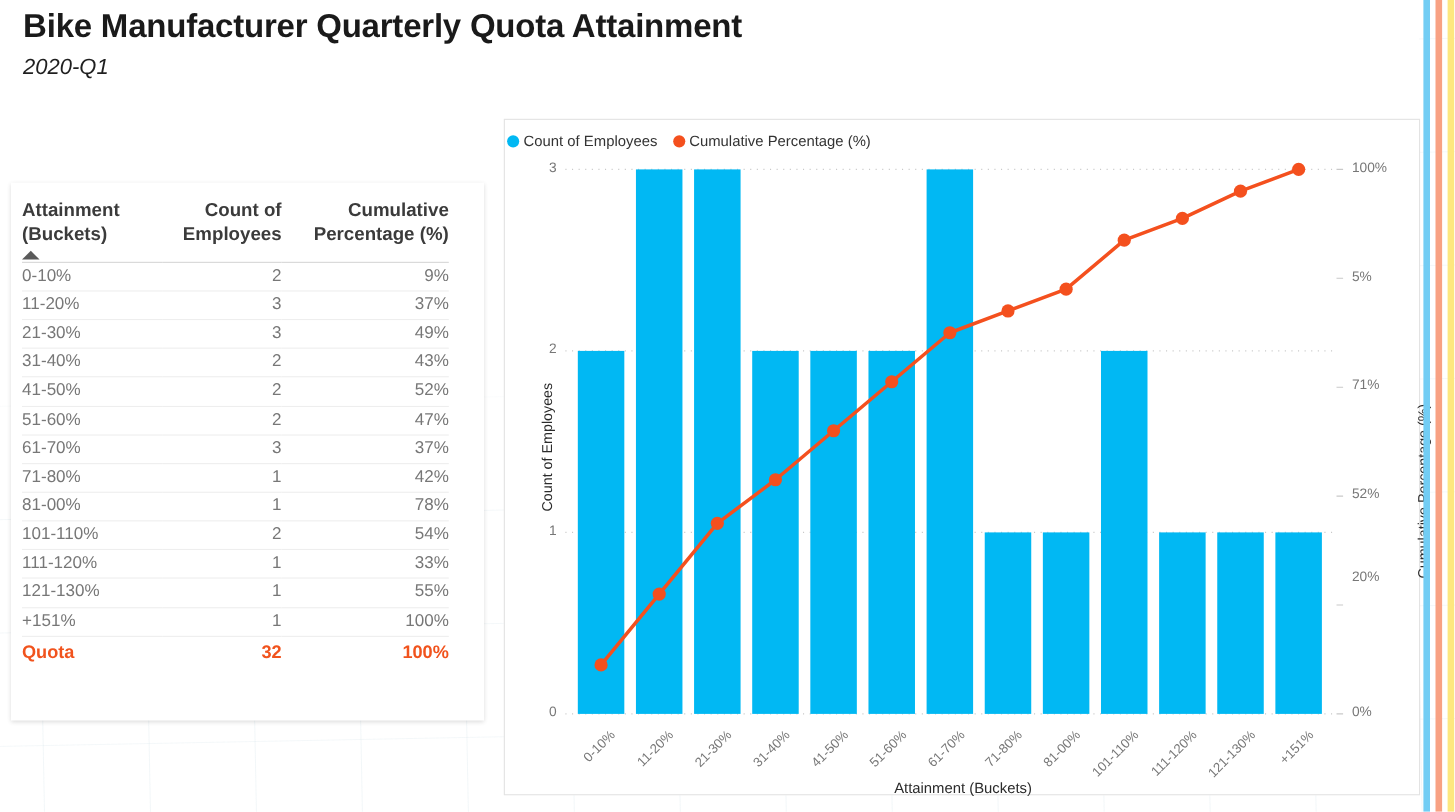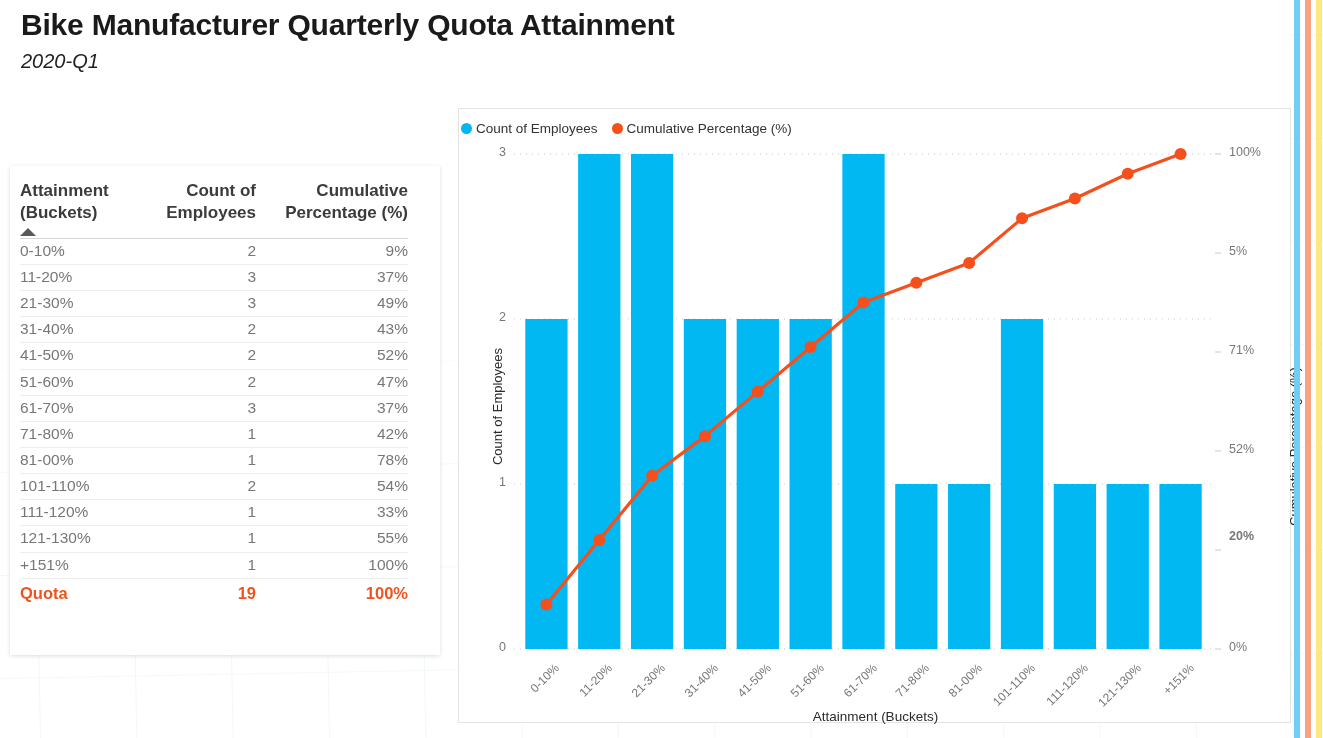--- a/index.html
+++ b/index.html
@@ -279,21 +279,21 @@
         </tr>
         <tr>
           <td class="c-bucket">+151%</td>
           <td class="c-count">1</td>
           <td class="c-cum">100%</td>
         </tr>
       </tbody>
     <tfoot>
       <tr class="total-row">
         <td class="c-bucket">Quota</td>
-        <td class="c-count">19</td>
+        <td class="c-count">32</td>
         <td class="c-cum">100%</td>
       </tr>
     </tfoot>
   </table>
 </div>
 
 <div id="chart-card">
   <div id="chart-legend">
       <div class="legend-item">
         <span class="legend-dot" style="background: rgb(1, 184, 243);"></span>
@@ -342,21 +342,21 @@
         <line x1="756" x2="762" y1="342" y2="342" stroke="#c9c9c9" stroke-width="1"></line>
         <line x1="756" x2="762" y1="243" y2="243" stroke="#c9c9c9" stroke-width="1"></line>
         <line x1="756" x2="762" y1="144" y2="144" stroke="#c9c9c9" stroke-width="1"></line>
         <line x1="756" x2="762" y1="45" y2="45" stroke="#c9c9c9" stroke-width="1"></line>
       </svg>
   <div class="ytick-left" style="left: 17px; top: 531px;">0</div>
       <div class="ytick-left" style="left: 17px; top: 366px;">1</div>
       <div class="ytick-left" style="left: 17px; top: 201px;">2</div>
       <div class="ytick-left" style="left: 17px; top: 36px;">3</div>
       <div class="ytick-right" style="left: 770px; top: 531px;">0%</div>
-      <div class="ytick-right" style="left: 770px; top: 420px; font-weight: bold;">20%</div>
+      <div class="ytick-right" style="left: 770px; top: 408px;">20%</div>
       <div class="ytick-right" style="left: 770px; top: 333px;">52%</div>
       <div class="ytick-right" style="left: 770px; top: 234px;">71%</div>
       <div class="ytick-right" style="left: 770px; top: 135px;">5%</div>
       <div class="ytick-right" style="left: 770px; top: 36px;">100%</div>
       <div class="xtick" style="left: 25.4231px; top: 552px; width: 68px;">0-10%</div>
       <div class="xtick" style="left: 78.2692px; top: 552px; width: 68px;">11-20%</div>
       <div class="xtick" style="left: 131.115px; top: 552px; width: 68px;">21-30%</div>
       <div class="xtick" style="left: 183.962px; top: 552px; width: 68px;">31-40%</div>
       <div class="xtick" style="left: 236.808px; top: 552px; width: 68px;">41-50%</div>
       <div class="xtick" style="left: 289.654px; top: 552px; width: 68px;">51-60%</div>

